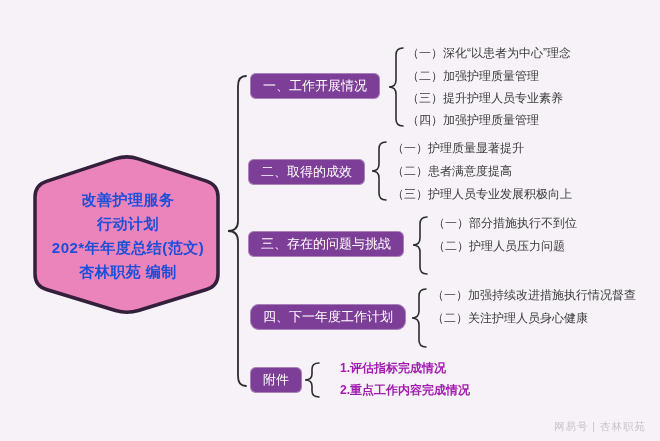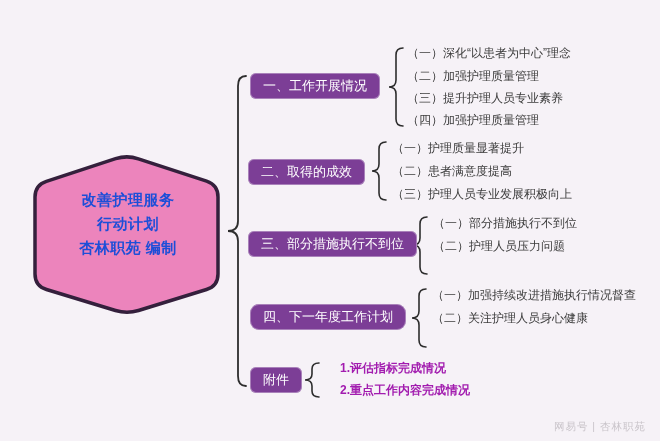--- a/index.html
+++ b/index.html
@@ -87,26 +87,27 @@
              Q 420 245 420 252 L 420 267 Q 420 274 427 274" stroke="#2d2d2d"></path>
     <path fill="none" stroke-width="1.6" stroke-linecap="round" d="M 426 289 Q 419 289 419 296 L 419 311 Q 419 318 412 318
              Q 419 318 419 325 L 419 340 Q 419 347 426 347" stroke="#2d2d2d"></path>
     <path fill="none" stroke-width="1.6" stroke-linecap="round" d="M 319 363 Q 312 363 312 369 L 312 374 Q 312 380 305 380
              Q 312 380 312 386 L 312 391 Q 312 397 319 397" stroke="#2d2d2d"></path>
   </svg>
 
   <div class="center-node">
     <div>改善护理服务</div>
     <div>行动计划</div>
+    <div>202*年年度总结(范文)</div>
     <div>杏林职苑 编制</div>
   </div>
 
   <div class="branch-box" style="left:250px; top:73px;">一、工作开展情况</div>
   <div class="branch-box" style="left:248px; top:159px;">二、取得的成效</div>
-  <div class="branch-box" style="left:248px; top:231px;">三、部分措施执行不到位</div>
+  <div class="branch-box" style="left:248px; top:231px;">三、存在的问题与挑战</div>
   <div class="branch-box" style="left:250px; top:304px;border-radius:9px;">四、下一年度工作计划</div>
   <div class="branch-box" style="left:250px; top:367px;">附件</div>
 
   <div class="branch-item" style="left:407px; top:46px;">（一）深化“以患者为中心”理念</div>
   <div class="branch-item" style="left:407px; top:69px;">（二）加强护理质量管理</div>
   <div class="branch-item" style="left:407px; top:91px;">（三）提升护理人员专业素养</div>
   <div class="branch-item" style="left:407px; top:113px;">（四）加强护理质量管理</div>
 
   <div class="branch-item" style="left:392px; top:141px;">（一）护理质量显著提升</div>
   <div class="branch-item" style="left:392px; top:164px;">（二）患者满意度提高</div>

